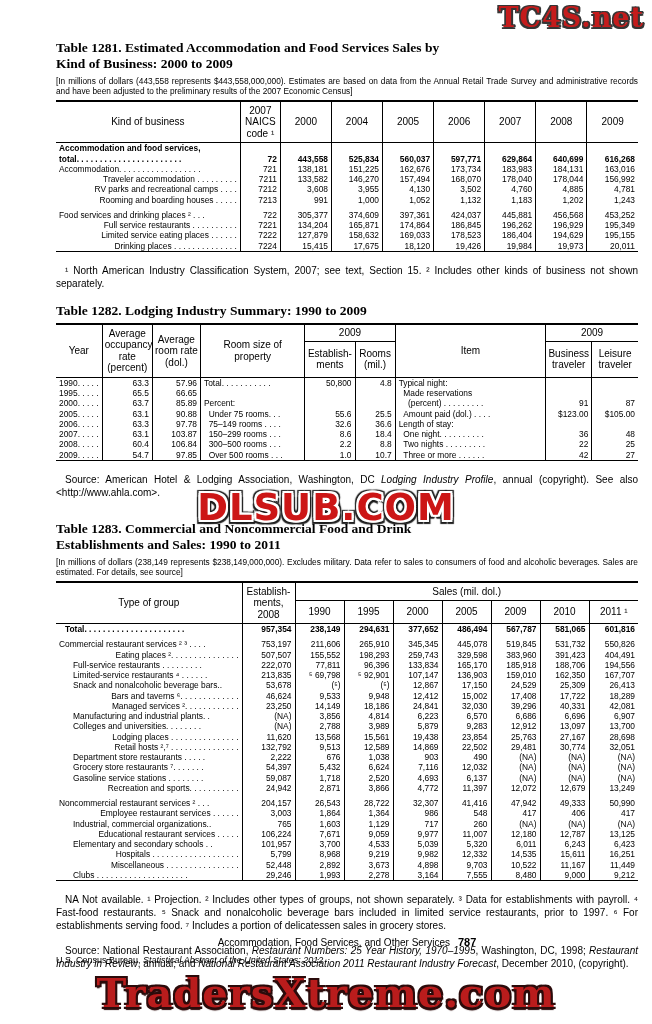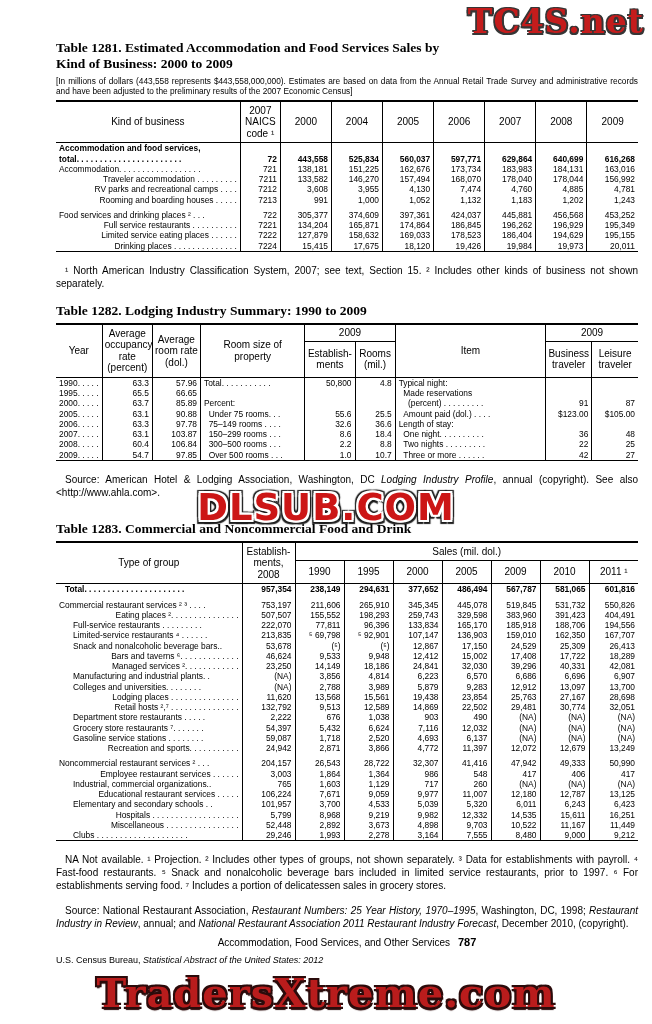--- a/index.html
+++ b/index.html
@@ -46,21 +46,21 @@
 
   
   .page-footer { position:absolute; left:56px; right:14px; top:936px; }
   .footer-right { text-align:center; font-size:10px; font-family:"Liberation Sans","DejaVu Sans",sans-serif; }
   .footer-right .pageno { font-weight:bold; font-size:11px; margin-left:8px; }
   .footer-left { margin-top:7px; font-size:9px; }
 
   
   .wm { position:absolute; font-weight:bold; z-index:9; white-space:nowrap; }
   .wm-top {
-    top:2px; right:8px; font-size:33px; letter-spacing:1px;
+    top:2px; right:8px; font-size:27px; letter-spacing:1px;
     font-family:"DejaVu Serif","Liberation Serif",serif; color:#c41c1c;
     text-shadow:-1.5px -1.5px 0 #363636, 1.5px -1.5px 0 #363636,
                 -1.5px 1.5px 0 #363636, 1.5px 1.5px 0 #363636,
                  0 2px 0 #363636, 2px 0 0 #363636;
   }
   .wm-mid {
     top:474px; left:50%; transform:translateX(-50%); font-size:37px;
     font-family:"DejaVu Sans","Liberation Sans",sans-serif; color:#cc1616; letter-spacing:1px;
     text-shadow:-2px -2px 0 #fff, 2px -2px 0 #fff, -2px 2px 0 #fff, 2px 2px 0 #fff,
                  0 -2px 0 #fff, 0 2px 0 #fff, -2px 0 0 #fff, 2px 0 0 #fff,
@@ -149,21 +149,21 @@
             <td>178,040</td>
             <td>178,044</td>
             <td>156,992</td>
           </tr>
           <tr class="l1">
             <td>RV parks and recreational camps . . . .</td>
             <td>7212</td>
             <td>3,608</td>
             <td>3,955</td>
             <td>4,130</td>
-            <td>7,474</td>
+            <td>3,502</td>
             <td>4,760</td>
             <td>4,885</td>
             <td>4,781</td>
           </tr>
           <tr class="l1">
             <td>Rooming and boarding houses . . . . .</td>
             <td>7213</td>
             <td>991</td>
             <td>1,000</td>
             <td>1,052</td>
@@ -352,21 +352,23 @@
             <td>27</td>
           </tr>
         </tbody>
     </table>
     <p class="fn"><span>Source: American Hotel &amp; Lodging Association, Washington, DC </span><i>Lodging Industry Profile</i><span>, annual (copyright). See also &lt;http://www.ahla.com&gt;.</span></p>
   </section>
 
   <section id="sec1283">
     <h2 class="tbl-title">
       <span>Table 1283. Commercial and Noncommercial Food and Drink</span><br>
+      <span>Establishments and Sales: 1990 to 2011</span>
     </h2>
+    <p class="bracket-note">[In millions of dollars (238,149 represents $238,149,000,000). Excludes military. Data refer to sales to consumers of food and alcoholic beverages. Sales are estimated. For details, see source]</p>
     <table class="tbl" id="t1283">
       <colgroup>
         <col style="width:186px">
           <col style="width:53px">
         <col style="width:49px">
           <col style="width:49px">
           <col style="width:49px">
           <col style="width:49px">
         <col style="width:49px">
           <col style="width:49px">

